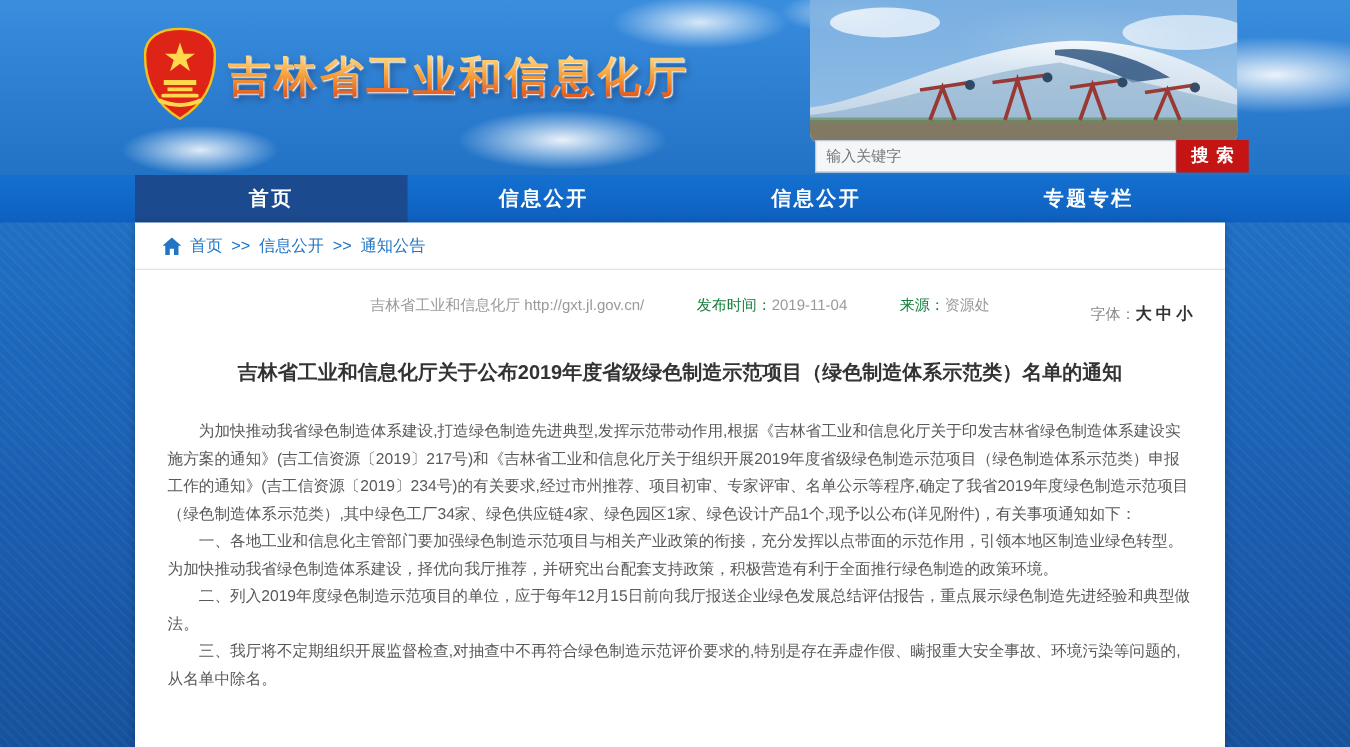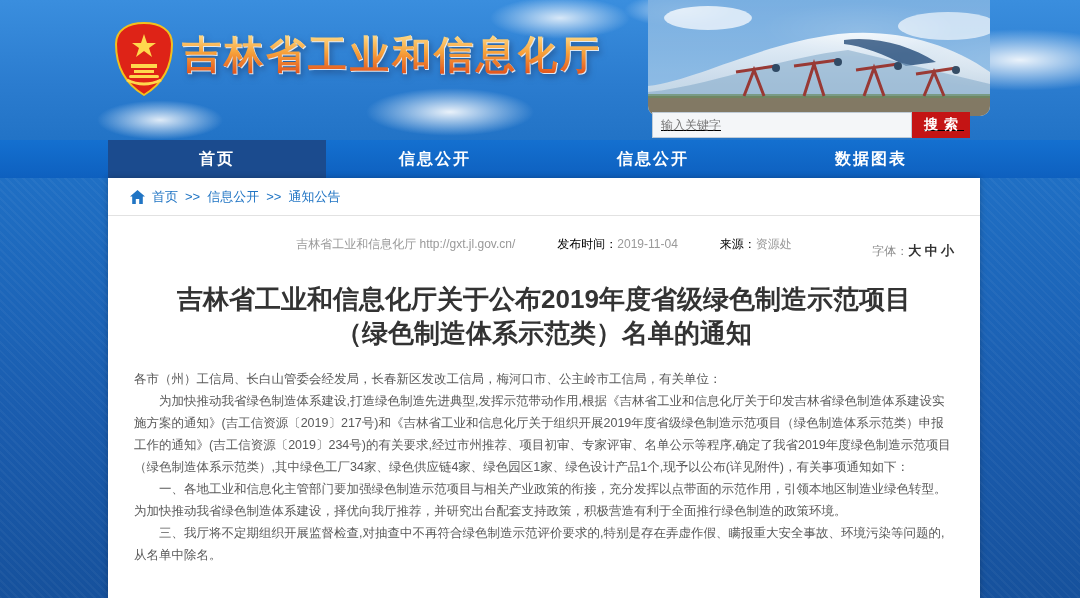--- a/index.html
+++ b/index.html
@@ -15,53 +15,53 @@
     background:
       radial-gradient(ellipse 90px 28px at 160px 120px, rgba(255,255,255,.85), rgba(255,255,255,0) 70%),
       radial-gradient(ellipse 120px 34px at 450px 112px, rgba(255,255,255,.9), rgba(255,255,255,0) 70%),
       radial-gradient(ellipse 100px 30px at 560px 18px, rgba(255,255,255,.8), rgba(255,255,255,0) 70%),
       radial-gradient(ellipse 140px 40px at 860px 30px, rgba(255,255,255,.95), rgba(255,255,255,0) 70%),
       radial-gradient(ellipse 170px 44px at 1020px 60px, rgba(255,255,255,.9), rgba(255,255,255,0) 70%),
       radial-gradient(ellipse 80px 24px at 680px 10px, rgba(255,255,255,.7), rgba(255,255,255,0) 70%),
       linear-gradient(180deg,#3a8ede 0%,#2b7ccf 60%,#2273c6 100%);
   }
   .emblem { position:absolute; left:115px; top:22px; width:58px; height:74px; }
-  .site-title { position:absolute; left:182px; top:28px; font-size:39px; font-weight:bold;
+  .site-title { position:absolute; left:182px; top:39px; font-size:34px; font-weight:bold;
     letter-spacing:3px;
     background:linear-gradient(180deg,#ffe79a 5%,#f7a23b 45%,#e2541d 85%);
     -webkit-background-clip:text; background-clip:text; color:transparent;
     filter:drop-shadow(1px 1px 0 rgba(255,255,255,.85)) drop-shadow(2px 3px 3px rgba(30,60,110,.55));
   }
   .banner-img { position:absolute; left:648px; top:0; width:342px; height:116px;
     border-radius:0 0 10px 10px; overflow:hidden; opacity:.92; }
-  .search-bar { position:absolute; left:652px; top:112px; width:318px; height:26px; display:flex;text-decoration:underline; }
+  .search-bar { position:absolute; left:652px; top:112px; width:347px; height:26px; display:flex; }
   .search-input { flex:1; height:26px; border:1px solid #bfcbd6; background:#f4f6f8;
     font-size:12px; color:#777; padding:0 8px; outline:none; }
   .search-btn { width:58px; height:26px; background:#c41414; color:#fff; border:none;
     font-size:14px; font-weight:bold; letter-spacing:6px; padding-left:6px; cursor:pointer; }
   
   .nav { position:absolute; top:140px; left:0; width:1080px; height:38px;
     background:linear-gradient(180deg,#1470d0 0%,#0e60bf 100%); }
   .nav-inner { position:absolute; left:108px; width:872px; height:38px; display:flex; }
   .nav-item { flex:1; display:flex; align-items:center; justify-content:center;
     color:#fff; font-size:16px; font-weight:bold; letter-spacing:2px; cursor:pointer; }
   .nav-item.active { background:#1b4b8e; }
   
   .content { position:absolute; top:178px; left:108px; width:872px; height:420px;
     background:#fff; box-shadow:0 0 6px rgba(0,0,0,.25); }
   .breadcrumb { height:38px; display:flex; align-items:center; gap:7px; padding:0 22px;
     border-bottom:1px solid #e2e2e2; font-size:13px; color:#2175c4; }
   .breadcrumb .sep { color:#2175c4; }
   .crumb-link { cursor:pointer; }
   .meta-row { position:relative; margin-top:20px; height:20px; display:flex;
     justify-content:center; gap:42px; font-size:12px; color:#999; }
-  .meta-item b { color:#000000; font-weight:normal; }
+  .meta-item b { color:#15803d; font-weight:normal; }
   .font-size-ctl { position:absolute; right:26px; top:6px; font-size:12px; color:#888; }
   .font-size-ctl span.fs { color:#333; font-weight:bold; font-size:13px; cursor:pointer; }
-  .article-title { margin:26px 60px 0; text-align:center; font-size:26px; line-height:34px;
+  .article-title { margin:26px 60px 0; text-align:center; font-size:16px; line-height:34px;
     font-weight:bold; color:#333;
     font-family:"Liberation Sans","DejaVu Sans",sans-serif; }
   .article-body { margin:18px 26px 0; font-size:12.5px; line-height:22px; color:#595959; }
   .article-body p.ind { text-indent:2em; }
 </style>
 </head>
 <body>
 
 <div class="page">
 
@@ -121,21 +121,21 @@
       <input class="search-input" type="text" placeholder="输入关键字" style="">
       <button class="search-btn">搜索</button>
     </div>
   </div>
 
   <div class="nav">
     <div class="nav-inner">
       <div class="nav-item active">首页</div>
       <div class="nav-item">信息公开</div>
       <div class="nav-item">信息公开</div>
-      <div class="nav-item">数据图表</div>
+      <div class="nav-item">专题专栏</div>
     </div>
   </div>
 
   <div class="content">
 
     <div class="breadcrumb">
       <span style="display:inline-flex;">
         <svg width="15" height="14" viewBox="0 0 15 14">
             <path d="M7.5 0 L15 6.6 L12.8 6.6 L12.8 14 L9.2 14 L9.2 9 L5.8 9 L5.8 14 L2.2 14 L2.2 6.6 L0 6.6 Z" fill="#2175c4"></path>
           </svg>
@@ -156,21 +156,21 @@
         <b>来源：</b><span>资源处</span>
       </span>
       <span class="font-size-ctl">
         <span>字体：</span><span class="fs">大</span> <span class="fs">中</span> <span class="fs">小</span>
       </span>
     </div>
 
     <div class="article-title">吉林省工业和信息化厅关于公布2019年度省级绿色制造示范项目（绿色制造体系示范类）名单的通知</div>
 
     <div class="article-body">
-      <p>各市（州）工信局、长白山管委会经发局，长春新区发改工信局，梅河口市、公主岭市工信局，有关单位：</p>
       <p class="ind">为加快推动我省绿色制造体系建设,打造绿色制造先进典型,发挥示范带动作用,根据《吉林省工业和信息化厅关于印发吉林省绿色制造体系建设实施方案的通知》(吉工信资源〔2019〕217号)和《吉林省工业和信息化厅关于组织开展2019年度省级绿色制造示范项目（绿色制造体系示范类）申报工作的通知》(吉工信资源〔2019〕234号)的有关要求,经过市州推荐、项目初审、专家评审、名单公示等程序,确定了我省2019年度绿色制造示范项目（绿色制造体系示范类）,其中绿色工厂34家、绿色供应链4家、绿色园区1家、绿色设计产品1个,现予以公布(详见附件)，有关事项通知如下：</p>
       <p class="ind">一、各地工业和信息化主管部门要加强绿色制造示范项目与相关产业政策的衔接，充分发挥以点带面的示范作用，引领本地区制造业绿色转型。为加快推动我省绿色制造体系建设，择优向我厅推荐，并研究出台配套支持政策，积极营造有利于全面推行绿色制造的政策环境。</p>
+      <p class="ind">二、列入2019年度绿色制造示范项目的单位，应于每年12月15日前向我厅报送企业绿色发展总结评估报告，重点展示绿色制造先进经验和典型做法。</p>
       <p class="ind">三、我厅将不定期组织开展监督检查,对抽查中不再符合绿色制造示范评价要求的,特别是存在弄虚作假、瞒报重大安全事故、环境污染等问题的,从名单中除名。</p>
 
     </div>
 
   </div>
 </div>
 
 </body></html>

